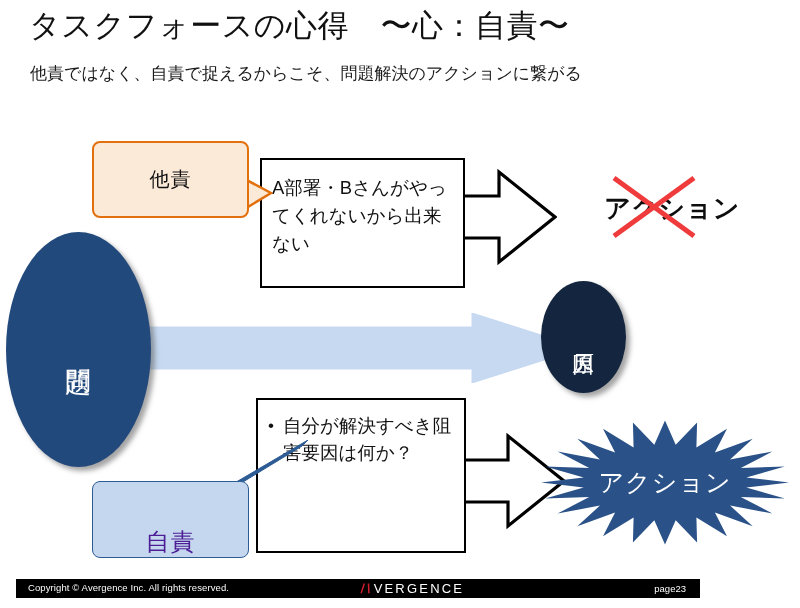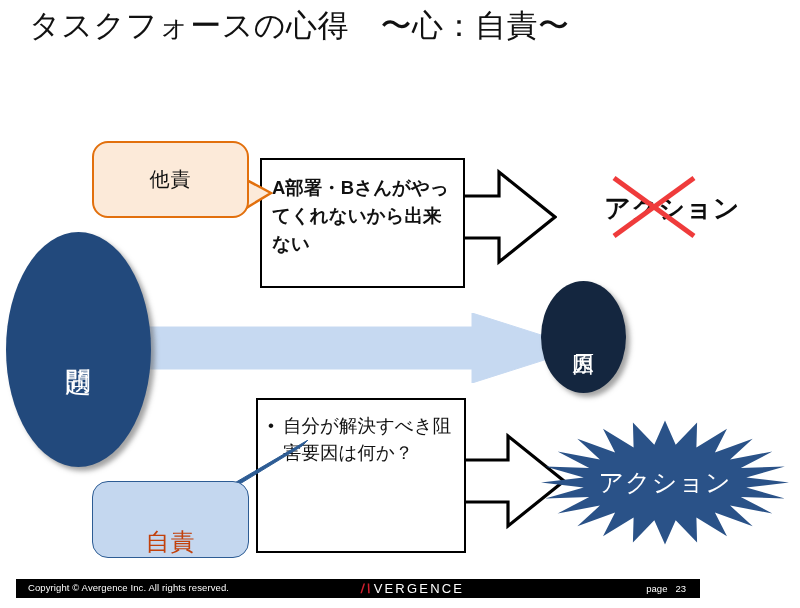--- a/index.html
+++ b/index.html
@@ -101,21 +101,21 @@
     height: 70px;
   }
 
   
   .bubble {
     position: absolute;
     box-sizing: border-box;
     display: flex;
     align-items: center;
     justify-content: center;
-    border-radius: 16px;
+    border-radius: 8px;
   }
   #other-blame-bubble {
     left: 92px;
     top: 141px;
     width: 157px;
     height: 77px;
     background: #fcead9;
     border: 2.5px solid #e2700d;
   }
   #other-blame-label {
@@ -133,21 +133,21 @@
   #self-blame-bubble {
     left: 92px;
     top: 481px;
     width: 157px;
     height: 77px;
     background: #c4d7ef;
     border: 1.5px solid #2d5c94;
   }
   #self-blame-label {
     font-size: 24px;
-    color: #c2410c;
+    color: #4c1d95;
     letter-spacing: 1px;
     margin-top: 44px;
   }
   #self-blame-tail {
     position: absolute;
     left: 190px;
     top: 440px;
     width: 120px;
     height: 60px;
   }
@@ -161,21 +161,20 @@
     color: #111111;
   }
   #excuse-box {
     left: 260px;
     top: 158px;
     width: 205px;
     height: 130px;
     padding: 14px 10px 0 10px;
     font-size: 18.5px;
     line-height: 28px;
-    font-weight: bold;
   }
   #question-box {
     left: 256px;
     top: 398px;
     width: 210px;
     height: 155px;
     padding: 12px 8px 0 8px;
     font-size: 18.5px;
     line-height: 27px;
   }
@@ -289,28 +288,29 @@
     transform: skewX(-8deg);
     display: inline-block;
     margin-right: 1px;
   }
   #footer-page {
     position: absolute;
     right: 14px;
     top: 4px;
     font-size: 9.5px;
   }
-  #footer-page .pg-num { margin-left: 8px; }
+  #footer-page .pg-num { }
 </style>
 </head>
 <body>
 
 <div id="slide">
 
   <div id="title">タスクフォースの心得　〜心：自責〜</div>
+  <div id="subtitle">他責ではなく、自責で捉えるからこそ、問題解決のアクションに繋がる</div>
 
   <div id="cause-arrow">
     <svg width="460" height="70" viewBox="0 0 460 70">
       <polygon points="0,14 350,14 350,0 460,35 350,70 350,56 0,56" fill="#c6d9f1" stroke="#c6d9f1" stroke-width="1"></polygon>
     </svg>
   </div>
 
   <div id="problem-ellipse" style="background: rgb(34, 73, 124);">
     <div id="problem-label">問題</div>
   </div>

